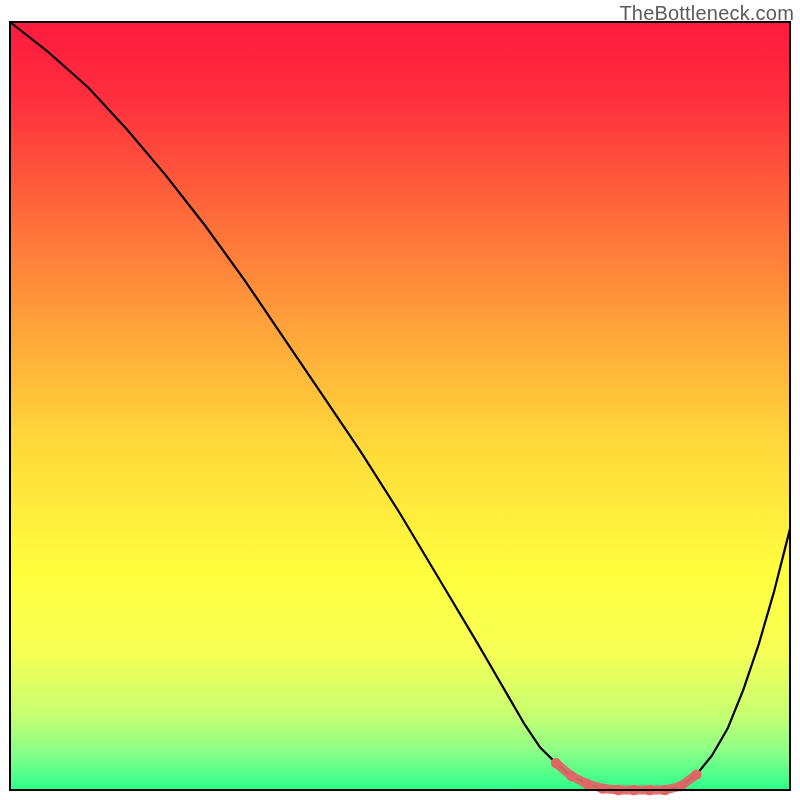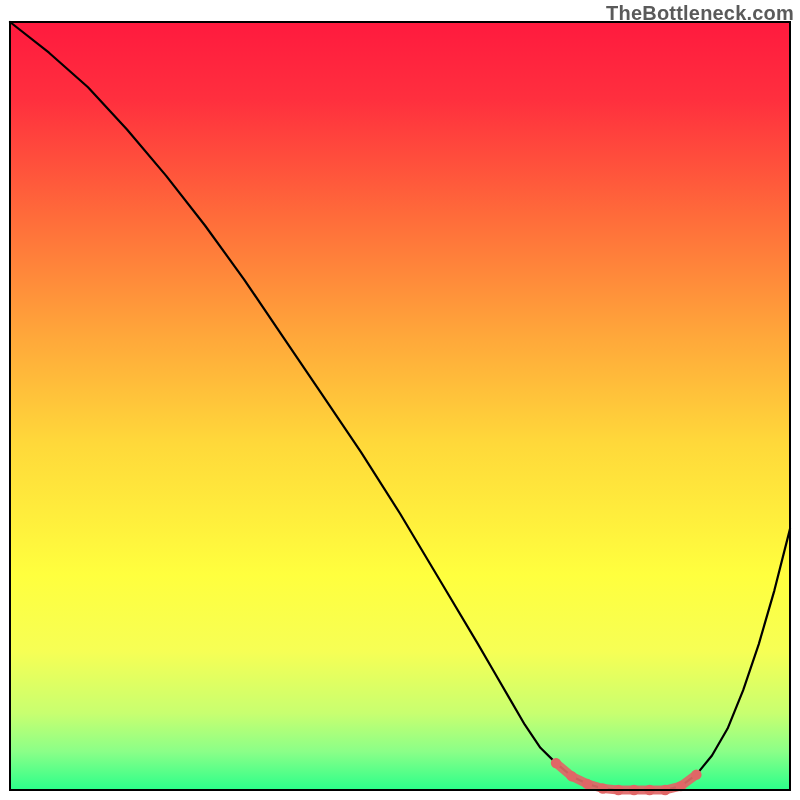--- a/index.html
+++ b/index.html
@@ -15,21 +15,21 @@
     position: relative;
     width: 800px;
     height: 800px;
     background: #ffffff;
   }
   .watermark {
     position: absolute;
     top: 2px;
     right: 6px;
     font-size: 20px;
-    font-weight: 700;
+    font-weight: 400;
     color: #5a5a5a;
     letter-spacing: 0.2px;
     pointer-events: none;
     user-select: none;
   }
   svg {
     display: block;
   }
 </style>
 </head>

